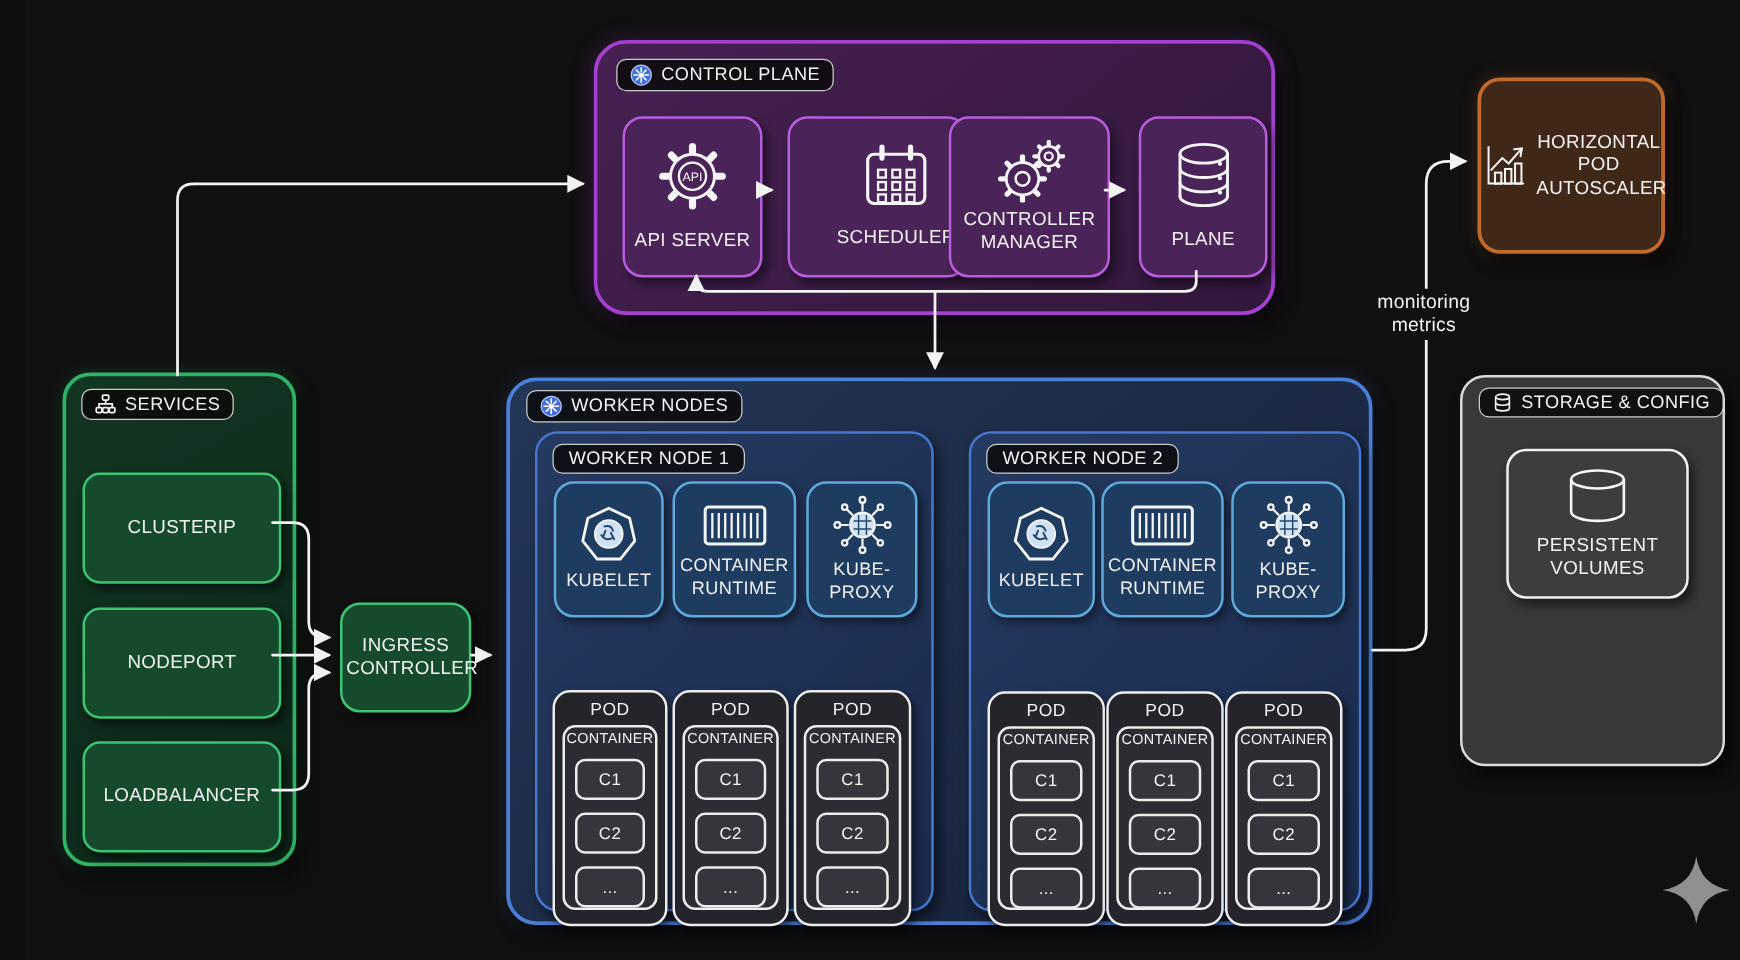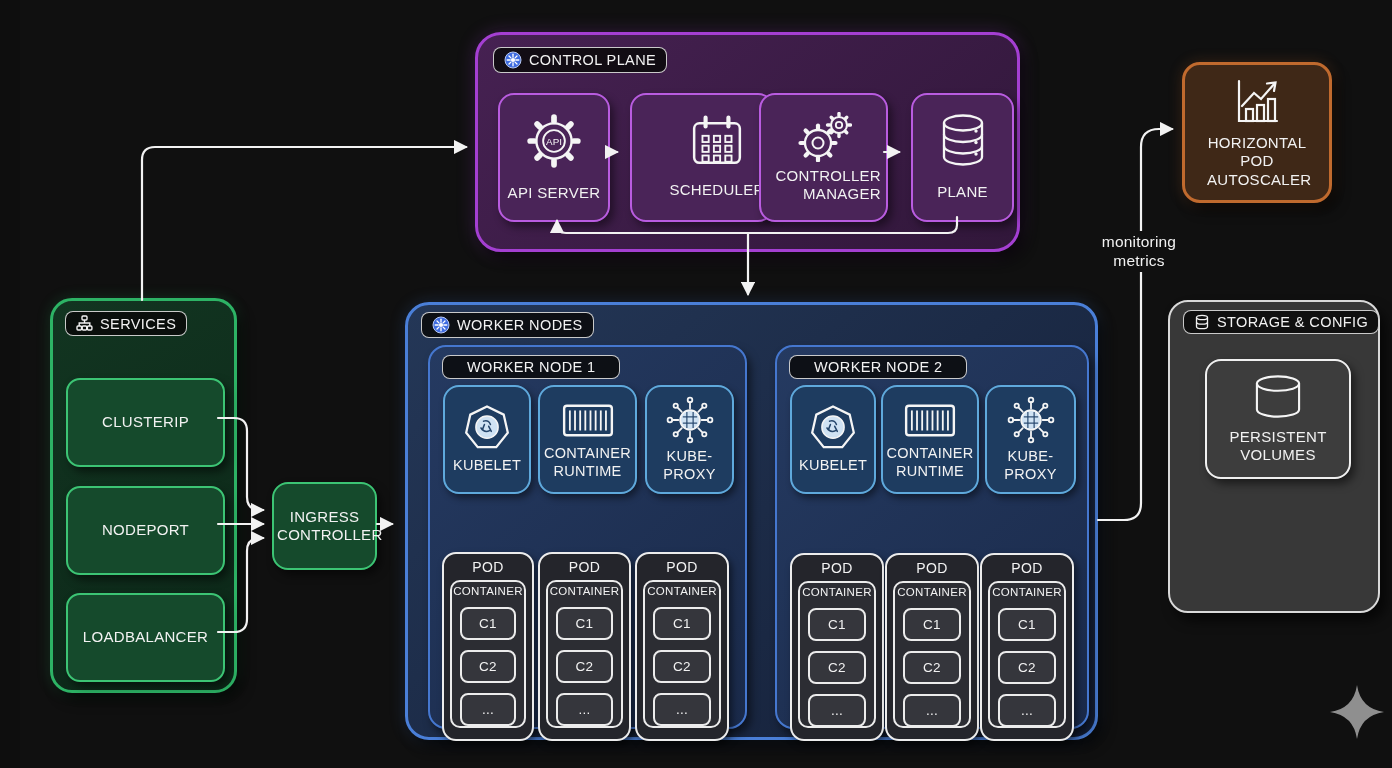--- a/index.html
+++ b/index.html
@@ -3,21 +3,21 @@
 <meta charset="utf-8">
 <style>
   html,body{margin:0;padding:0;background:#0e0e0e;}
   #canvas{position:relative;width:1392px;height:768px;background:#101010;overflow:hidden;
           font-family:"Liberation Sans",sans-serif;color:#f2f2f2;margin-left:20px;}
   .abs{position:absolute;box-sizing:border-box;}
   .box{position:absolute;box-sizing:border-box;}
   .badge{position:absolute;display:flex;align-items:center;gap:7px;padding:3px 10px;
          border:1.5px solid rgba(235,235,235,.85);border-radius:8px;background:rgba(9,9,9,.85);
          font-size:14.5px;letter-spacing:.4px;white-space:nowrap;z-index:4;}
-  .badge.noicon{padding:3px 24px;}
+  .badge.noicon{padding:3px 12px;}
   .lbl{text-align:center;font-size:15px;line-height:1.22;letter-spacing:.3px;}
   .comp{position:absolute;display:flex;flex-direction:column;align-items:center;justify-content:center;
         gap:14px;border-radius:16px;z-index:3;}
   
   .cp{border:3px solid #a43fd2;border-radius:26px;
       background:linear-gradient(140deg,#462152,#31173a);
       box-shadow:6px 8px 12px rgba(0,0,0,.6),0 0 18px rgba(164,63,210,.25);z-index:2;}
   .cp-comp{border:2.5px solid #b95ce0;background:#4a2458;
            box-shadow:4px 5px 8px rgba(0,0,0,.45);}
   
@@ -39,21 +39,21 @@
           background:#35363c;display:flex;align-items:center;justify-content:center;
           font-size:13.5px;letter-spacing:.3px;}
   
   .sv{border:3px solid #2db365;border-radius:22px;background:linear-gradient(150deg,#123521,#0c2718);
       box-shadow:6px 8px 12px rgba(0,0,0,.6),0 0 14px rgba(45,179,101,.22);z-index:2;}
   .sv-item{position:absolute;border:2.5px solid #3cc474;border-radius:14px;background:#154a2c;
            display:flex;align-items:center;justify-content:center;
            box-shadow:4px 5px 8px rgba(0,0,0,.5);z-index:3;}
   
   .hpa{border:3px solid #c06a2e;border-radius:18px;background:#3f2817;
-       display:flex;flex-direction:column;align-items:center;justify-content:center;gap:6px;
+       display:flex;flex-direction:row;align-items:center;justify-content:center;gap:6px;
        box-shadow:6px 8px 12px rgba(0,0,0,.6),0 0 14px rgba(192,106,46,.25);z-index:2;}
   
   .st{border:2.5px solid #d9d9d9;border-radius:20px;background:#383838;
       box-shadow:6px 8px 12px rgba(0,0,0,.6);z-index:2;}
   .st-item{position:absolute;border:2.5px solid #f0f0f0;border-radius:16px;background:#3d3d3d;
            display:flex;flex-direction:column;align-items:center;justify-content:center;gap:8px;
            box-shadow:4px 5px 8px rgba(0,0,0,.5);z-index:3;}
   .annot{position:absolute;z-index:5;background:#101010;text-align:center;font-size:15.5px;
          line-height:1.2;letter-spacing:.2px;padding:2px 0;}
   #wires{position:absolute;left:0;top:0;z-index:4;pointer-events:none;}
@@ -148,21 +148,21 @@
               <line x1="43" y1="22.4" x2="43" y2="24.5"></line>
             <line x1="31.5" y1="13" x2="33.6" y2="13"></line>
               <line x1="52.4" y1="13" x2="54.5" y2="13"></line>
             <line x1="35.2" y1="5.2" x2="36.7" y2="6.7"></line>
               <line x1="49.3" y1="19.3" x2="50.8" y2="20.8"></line>
             <line x1="50.8" y1="5.2" x2="49.3" y2="6.7"></line>
               <line x1="36.7" y1="19.3" x2="35.2" y2="20.8"></line>
           </g>
         </g>
       </svg>
-      <div class="lbl" style="max-width:115px;text-align:right;">CONTROLLER MANAGER</div>
+      <div class="lbl" style="max-width:115px;">CONTROLLER MANAGER</div>
     </div>
 
     <div class="comp cp-comp" style="left:433px;top:58px;width:99px;height:125px;">
       <svg class="icon" width="48" height="56" viewBox="0 0 48 56">
         <g stroke="#f5f5f5" stroke-width="2.3" fill="none" stroke-linecap="round">
           <ellipse cx="24" cy="10" rx="19" ry="7.5"></ellipse>
           <line x1="5" y1="10" x2="5" y2="44"></line>
             <line x1="43" y1="10" x2="43" y2="44"></line>
           <path d="M5 44 A19 7.5 0 0 0 43 44"></path>
           <path d="M5 21.5 A19 7.5 0 0 0 43 21.5"></path>

